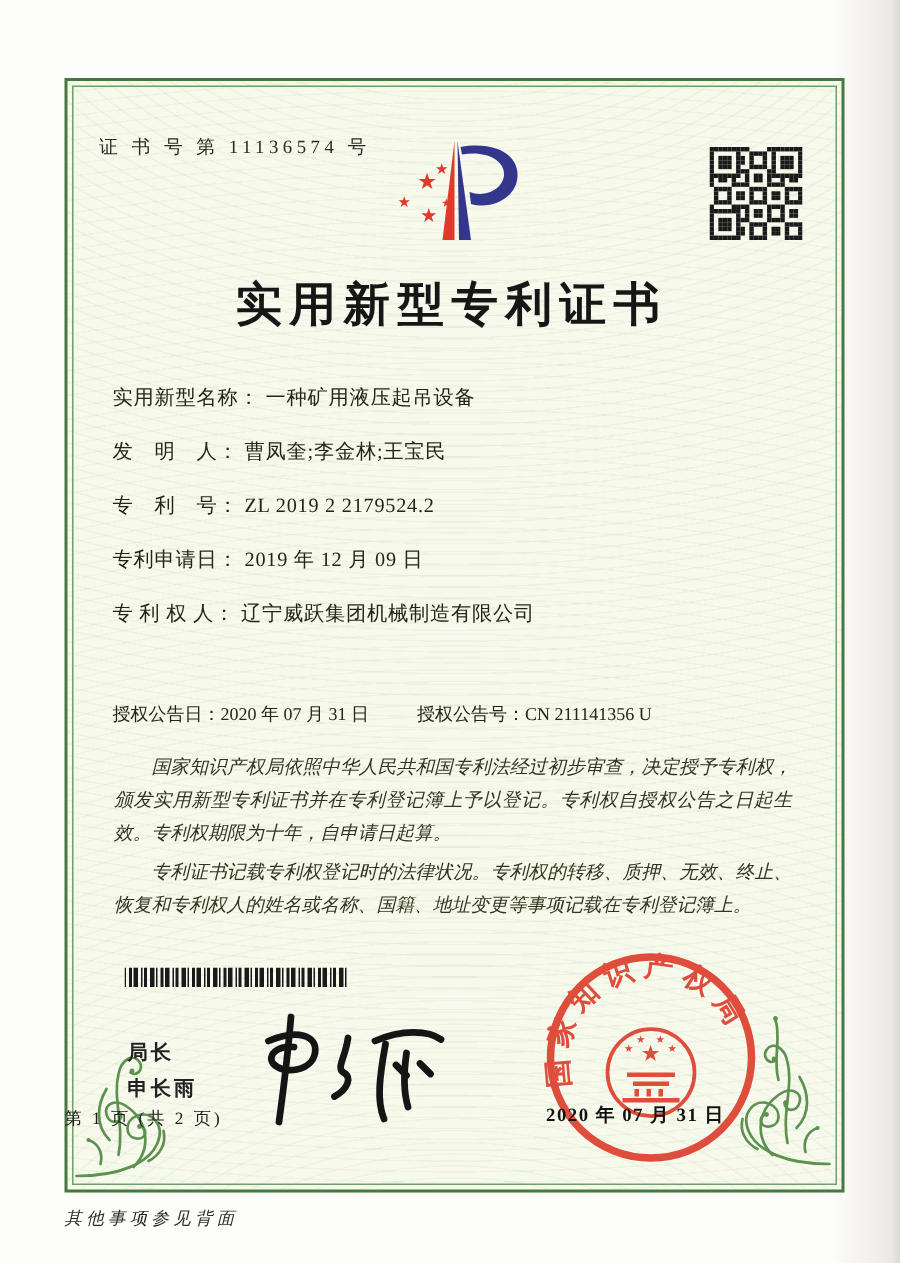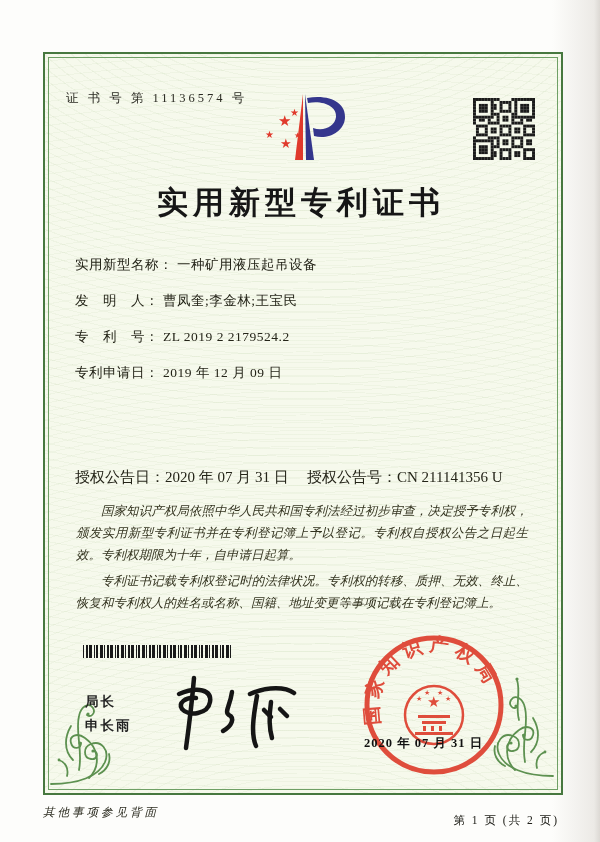--- a/index.html
+++ b/index.html
@@ -31,30 +31,30 @@
     position:absolute;left:3px;top:3px;right:3px;bottom:3px;
     border:1px solid var(--green-light);pointer-events:none;
   }
   .abs{position:absolute;}
   #cert-no{left:66px;top:90px;font-size:12.5px;letter-spacing:3px;color:#2a2a22;}
   #logo{left:256px;top:90px;width:96px;height:76px;}
   #qr{left:473px;top:98px;width:62px;height:62px;}
   #title{left:43px;top:182px;width:516px;text-align:center;font-size:31px;font-weight:bold;letter-spacing:5px;color:#161616;}
   .frow{left:75px;font-size:13.5px;letter-spacing:.5px;color:#242418;white-space:nowrap;}
   .frow .lbl{margin-right:4px;}
-  #grant-row{left:75px;top:468px;font-size:15px;white-space:nowrap;color:#242418;}
-  #grant-row .pair2{position:absolute;left:232px;top:0;}
+  #grant-row{left:75px;top:468px;font-size:12px;white-space:nowrap;color:#242418;}
+  #grant-row .pair2{position:absolute;left:203px;top:0;}
   .paras{left:72px;top:496px;width:460px;font-size:12.5px;line-height:22px;font-style:italic;color:#33331f;text-align:justify;}
   .paras p{margin:4px;text-indent:2em;}
   #barcode{left:83px;top:645px;width:150px;height:13px;}
   #signer{left:85px;top:690px;font-size:13.5px;font-weight:bold;color:#222;line-height:24px;letter-spacing:2px;font-family:"Liberation Sans","DejaVu Sans",sans-serif;}
   #signature{left:158px;top:664px;width:155px;height:95px;}
   #seal{left:360px;top:631px;width:148px;height:148px;opacity:.9;}
   #seal-date{left:364px;top:735px;font-size:12.5px;font-weight:bold;color:#111;letter-spacing:1px;}
-  #page-no{left:43px;top:813px;width:516px;text-align:right;font-size:11.5px;color:#20201a;letter-spacing:2px;}
+  #page-no{left:43px;top:738px;width:516px;text-align:left;font-size:11.5px;color:#20201a;letter-spacing:2px;}
   #footer-note{left:43px;top:805px;width:516px;text-align:left;font-size:11.5px;font-style:italic;color:#2c2c20;letter-spacing:3px;}
   .flourish{width:84px;height:110px;}
   #flourish-left{left:45px;top:680px;transform:scaleX(-1);}
   #flourish-right{left:475px;top:672px;}
 </style>
 </head>
 <body>
 
 <div id="sheet">
   <div id="frame">
@@ -332,20 +332,23 @@
   <div class="abs" id="title">实用新型专利证书</div>
   <div class="abs frow" style="top:292px">
     <span class="lbl">发　明　人：</span><span>曹凤奎;李金林;王宝民</span>
   </div>
   <div class="abs frow" style="top:328px">
     <span class="lbl">专　利　号：</span><span>ZL 2019 2 2179524.2</span>
   </div>
   <div class="abs frow" style="top:364px">
     <span class="lbl">专利申请日：</span><span>2019 年 12 月 09 日</span>
   </div>
+  <div class="abs frow" style="top:400px">
+    <span class="lbl">专 利 权 人：</span><span>辽宁威跃集团机械制造有限公司</span>
+  </div>
 
   <div class="abs" id="grant-row">
     <span>授权公告日：</span><span>2020 年 07 月 31 日</span>
     <span class="pair2">
       <span>授权公告号：</span><span>CN 211141356 U</span>
     </span>
   </div>
 
   <div class="abs paras">
     <p>国家知识产权局依照中华人民共和国专利法经过初步审查，决定授予专利权，颁发实用新型专利证书并在专利登记簿上予以登记。专利权自授权公告之日起生效。专利权期限为十年，自申请日起算。</p>

